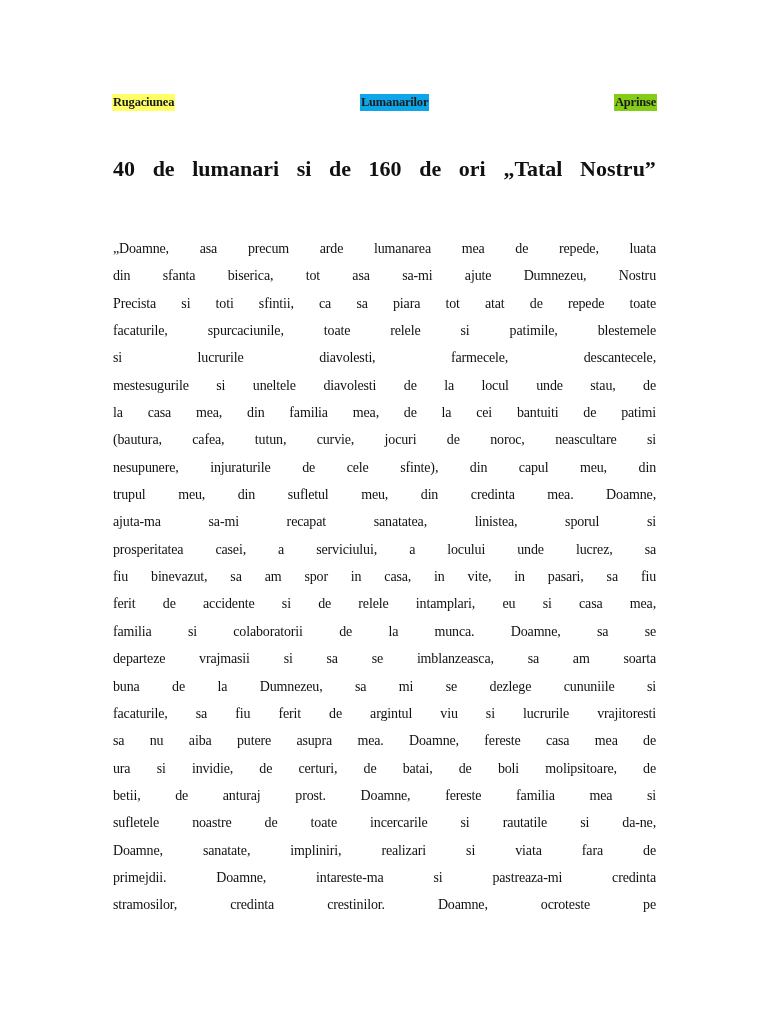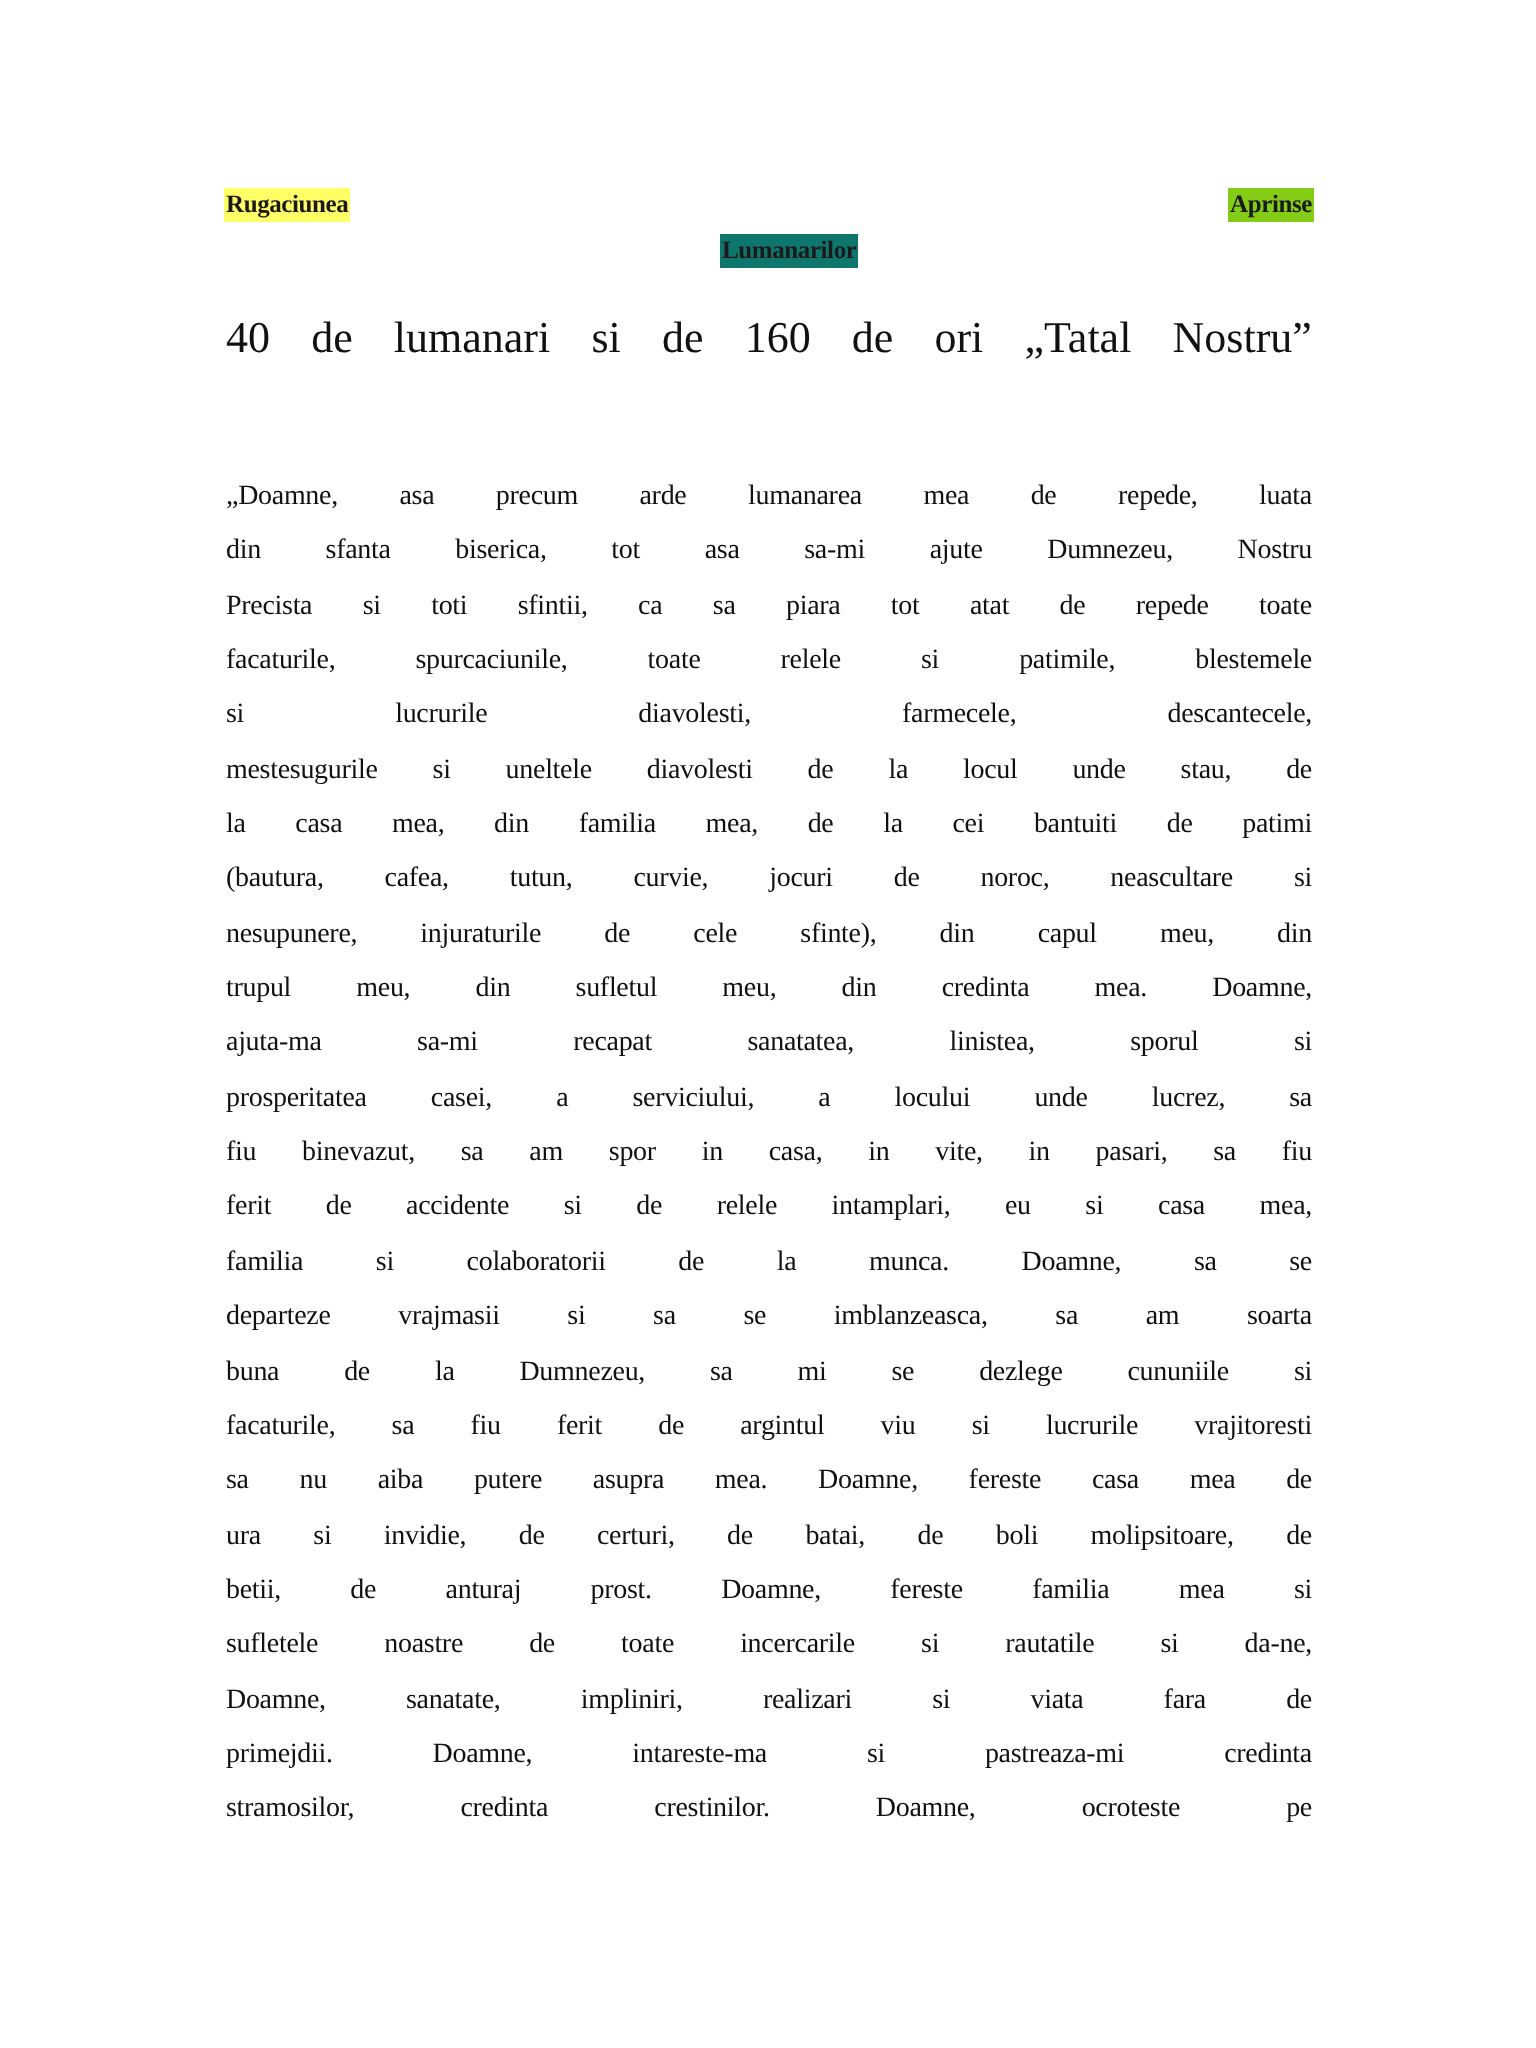--- a/index.html
+++ b/index.html
@@ -23,21 +23,21 @@
       background: #ffffff;
     }
     .header-row {
       position: absolute;
       left: 112px;
       top: 93px;
       width: 545px;
       height: 18px;
       display: flex;
       justify-content: space-between;
-      align-items: center;
+      align-items: flex-end;
       font-family: "Liberation Serif", "DejaVu Serif", serif;
       font-weight: bold;
       font-size: 12.5px;
       letter-spacing: -0.2px;
     }
     .hl {
       padding: 1px 1px 1px 1px;
       line-height: 15px;
       color: #1a1a1a;
     }
@@ -50,20 +50,21 @@
       left: 113px;
       top: 154px;
       width: 543px;
       font-size: 22px;
       line-height: 30px;
       text-align: justify;
       text-align-last: justify;
       white-space: nowrap;
       display: flex;
       justify-content: space-between;
+      font-weight: bold;
     }
     .subtitle span { display: inline-block; }
 
     .body-text {
       position: absolute;
       left: 113px;
       top: 235px;
       width: 543px;
     }
     .line {
@@ -78,21 +79,21 @@
       letter-spacing: -0.15px;
     }
   </style>
 </head>
 <body>
 
 <div class="page">
 
   <div class="header-row">
     <span class="hl hl-yellow" style="background: rgb(255, 255, 102);">Rugaciunea</span>
-    <span class="hl hl-cyan" style="background: #0f766e; margin-top: 46px;">Lumanarilor</span>
+    <span class="hl hl-cyan" style="background: #0ea5e9; margin-top: 46px;">Lumanarilor</span>
     <span class="hl hl-green" style="background: #84cc16;">Aprinse</span>
   </div>
 
   <div class="subtitle">
     <span>40</span>
     <span>de</span>
     <span>lumanari</span>
     <span>si</span>
     <span>de</span>
     <span>160</span>

